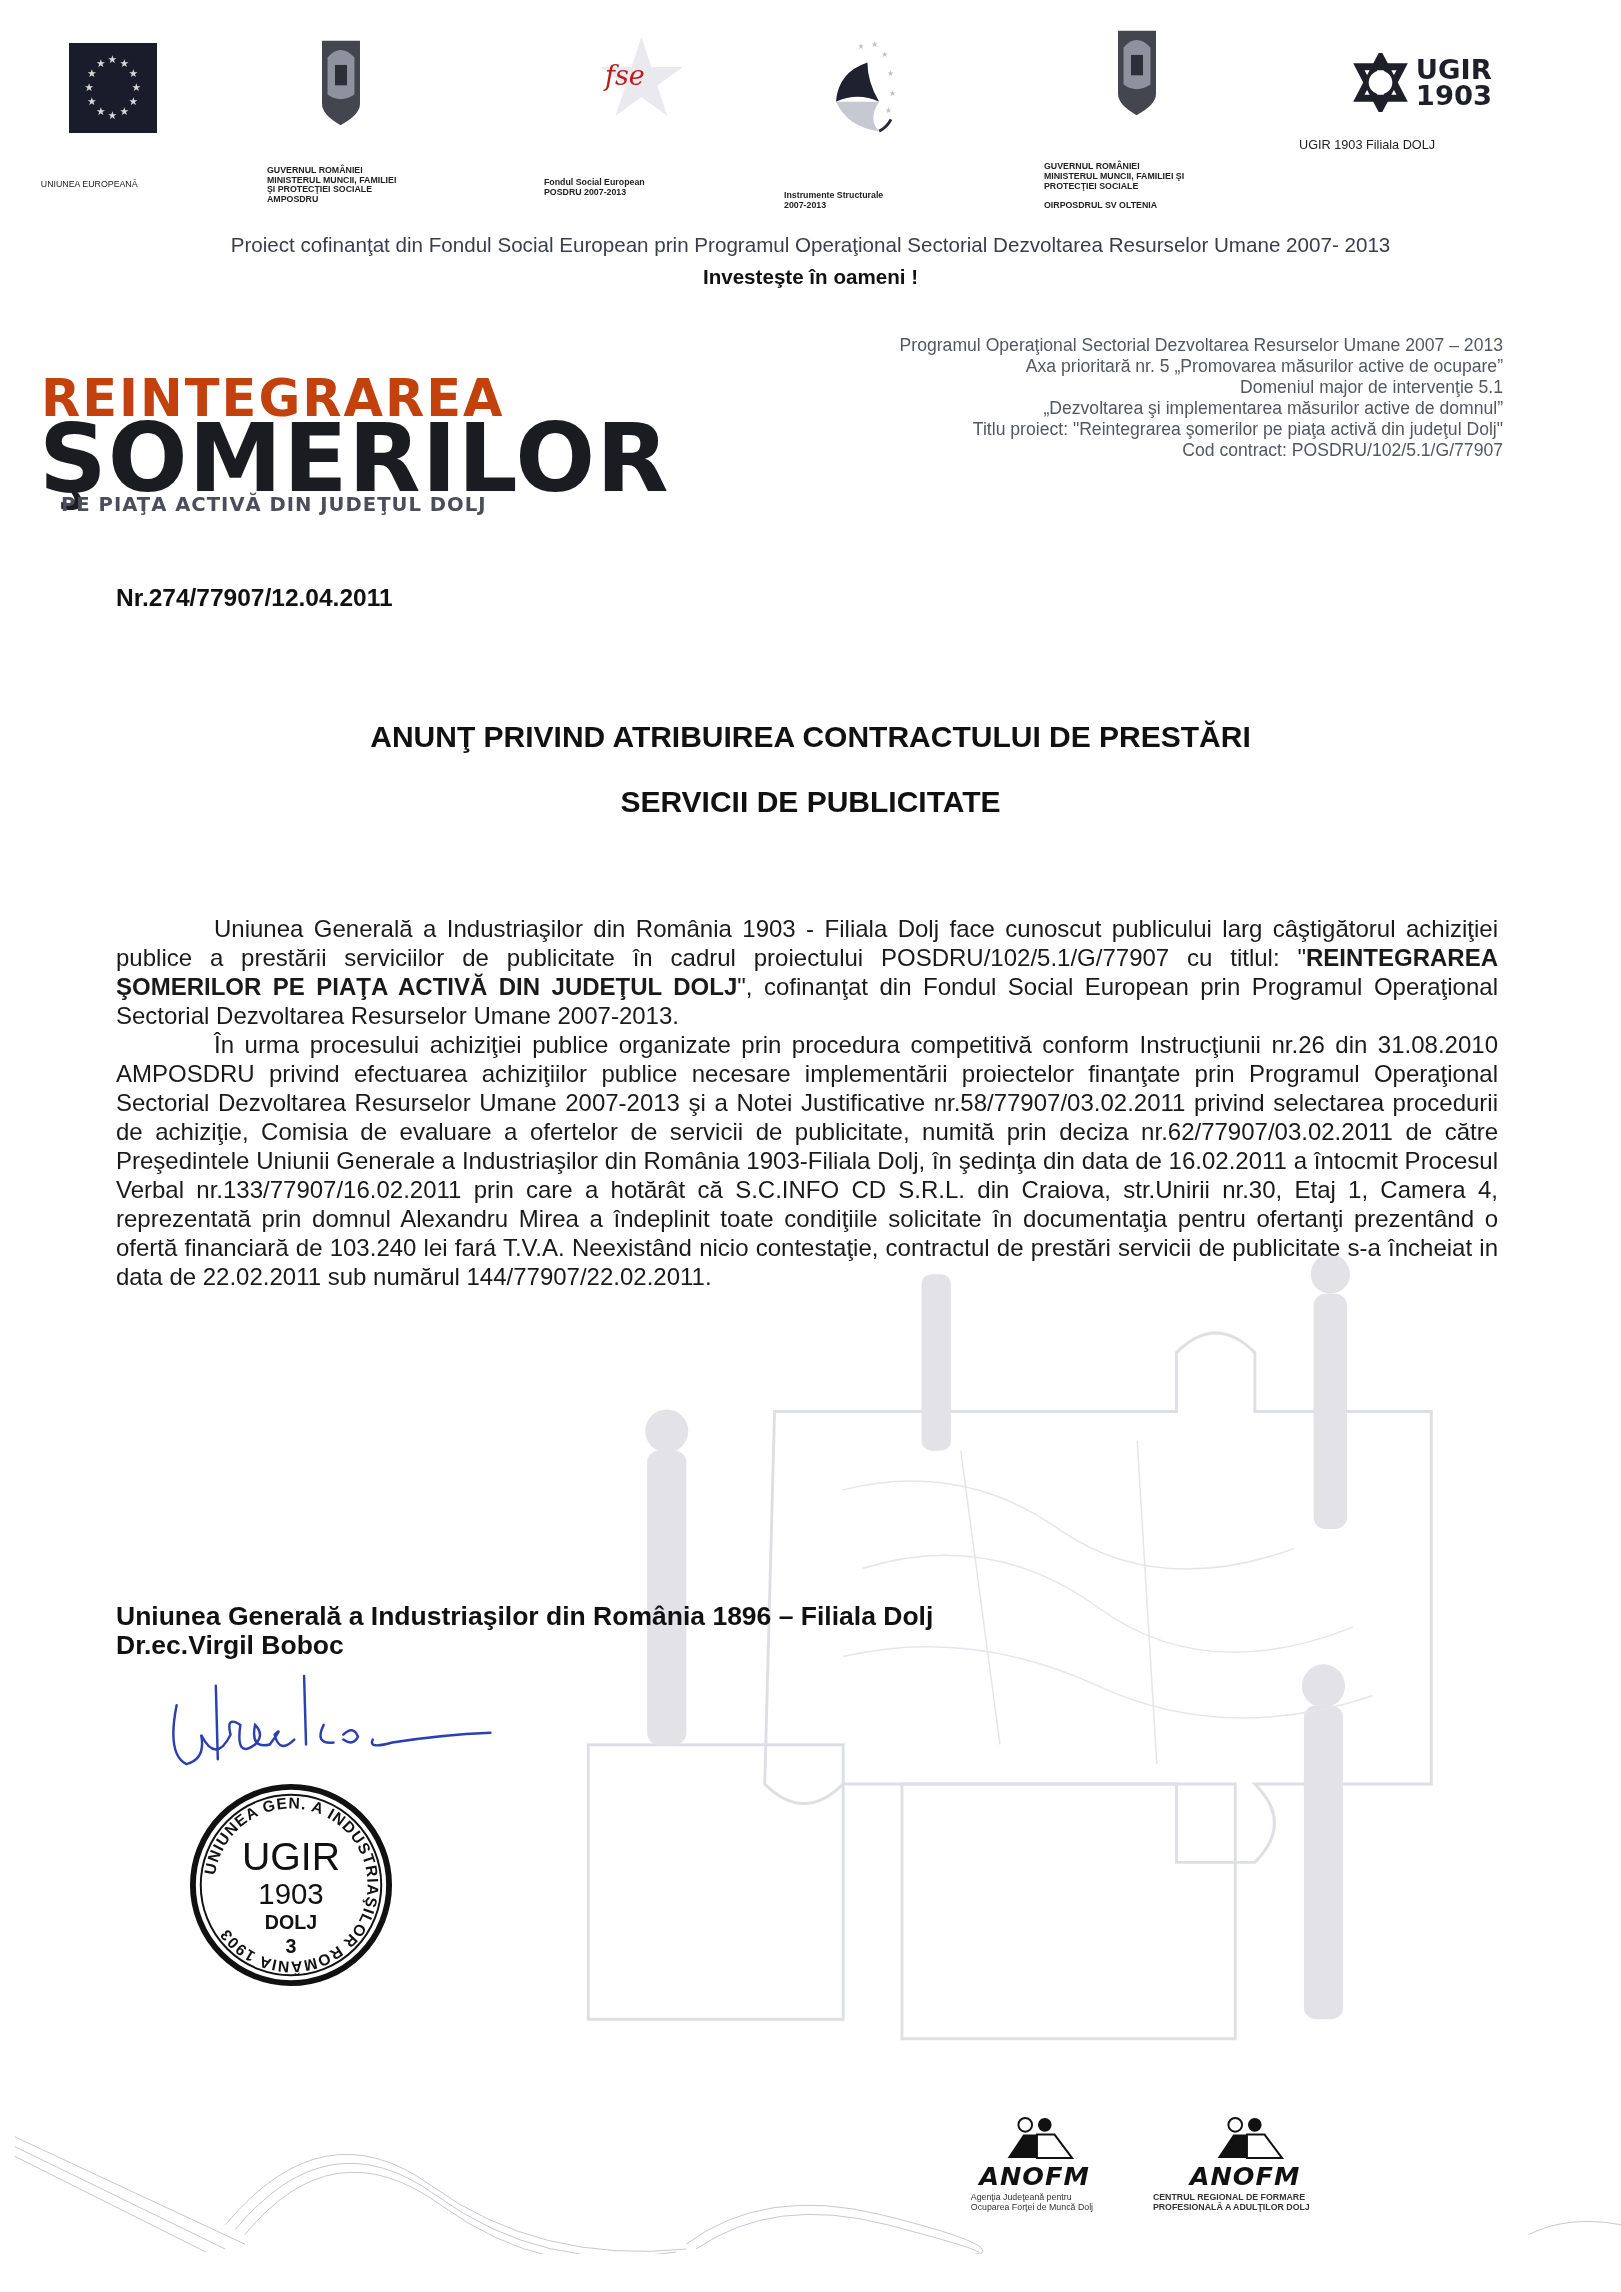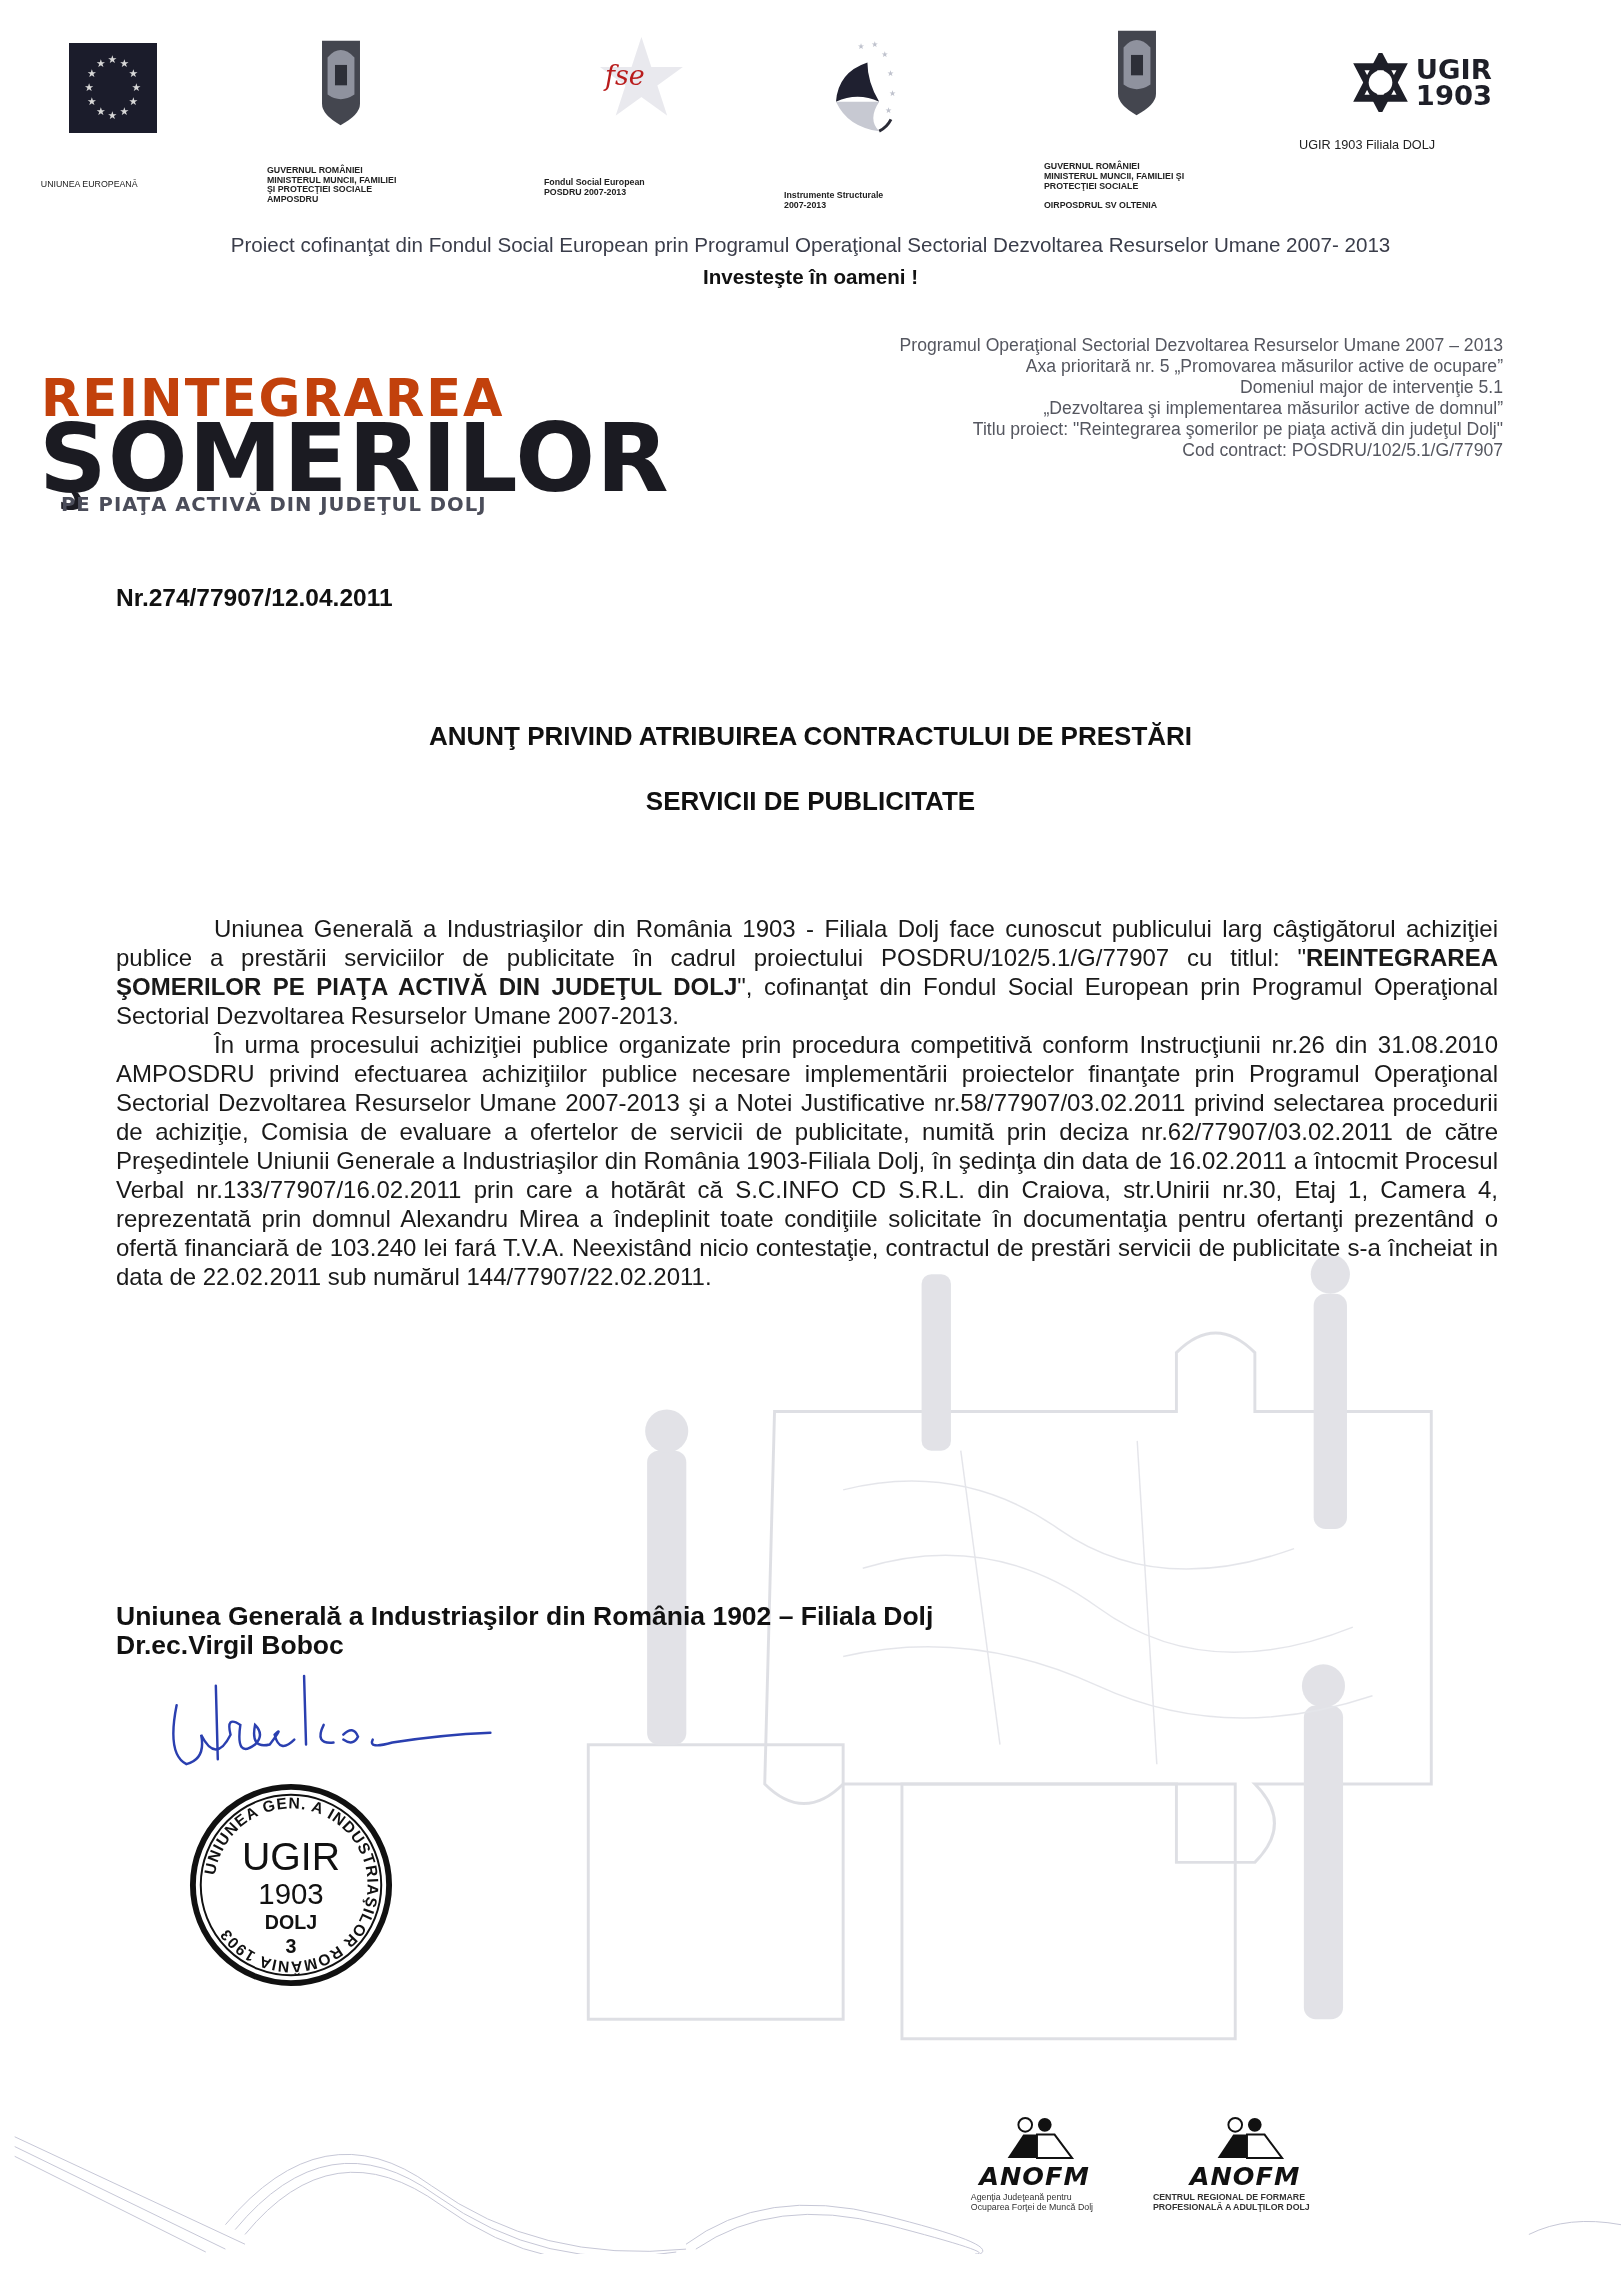--- a/index.html
+++ b/index.html
@@ -21,21 +21,21 @@
   .brand-1 { top: 363px; left: 41px; font-size: 51px; font-weight: bold; color: #c2410c; letter-spacing: 2px;
              font-family: "DejaVu Sans", sans-serif; line-height: 71px; }
   .brand-2 { top: 412px; left: 39px; font-size: 94px; font-weight: bold; color: #1b1b22; line-height: 94px;
              font-family: "DejaVu Sans", sans-serif; letter-spacing: 1px; }
   .brand-3 { top: 487px; left: 39px; font-size: 19.6px; font-weight: bold; color: #4b4d5a; letter-spacing: 1px;
              font-family: "DejaVu Sans", sans-serif; }
 
   .prog-info { top: 335px; right: 118px; text-align: right; font-size: 17.6px; line-height: 21px; color: #555760; }
 
   .docno { top: 584px; left: 116px; font-size: 24.5px; font-weight: bold; color: #111; }
-  .title { top: 704px; left: 0; width: 1621px; text-align: center; font-size: 26px; font-weight: bold; color: #111;
+  .title { top: 704px; left: 0; width: 1621px; text-align: center; font-size: 30px; font-weight: bold; color: #111;
            line-height: 65px; }
 
   .body-text { top: 914px; left: 116px; width: 1382px; font-size: 24px; line-height: 29px; color: #1a1a1a;
                text-align: justify; }
   .body-text p { margin: 0; text-indent: 98px; }
 
   .sig-block { top: 1602px; left: 116px; font-size: 26.5px; font-weight: bold; line-height: 29px; color: #111; }
 
   .stamp { top: 1782px; left: 188px; width: 206px; height: 206px; }
 
@@ -196,21 +196,21 @@
   <div>ANUNŢ PRIVIND ATRIBUIREA CONTRACTULUI DE PRESTĂRI</div>
   <div>SERVICII DE PUBLICITATE</div>
 </div>
 
 <div class="abs body-text">
   <p><span>Uniunea Generală a Industriaşilor din România 1903 - Filiala Dolj face cunoscut publicului larg câştigătorul achiziţiei publice a prestării serviciilor de publicitate în cadrul proiectului POSDRU/102/5.1/G/77907 cu titlul: "</span><b>REINTEGRAREA ŞOMERILOR PE PIAŢA ACTIVĂ DIN JUDEŢUL DOLJ</b><span>", cofinanţat din Fondul Social European prin Programul Operaţional Sectorial Dezvoltarea Resurselor Umane 2007-2013.</span></p>
   <p>În urma procesului achiziţiei publice organizate prin procedura competitivă conform Instrucţiunii nr.26 din 31.08.2010 AMPOSDRU privind efectuarea achiziţiilor publice necesare implementării proiectelor finanţate prin Programul Operaţional Sectorial Dezvoltarea Resurselor Umane 2007-2013 şi a Notei Justificative nr.58/77907/03.02.2011 privind selectarea procedurii de achiziţie, Comisia de evaluare a ofertelor de servicii de publicitate, numită prin deciza nr.62/77907/03.02.2011 de către Preşedintele Uniunii Generale a Industriaşilor din România 1903-Filiala Dolj, în şedinţa din data de 16.02.2011 a întocmit Procesul Verbal nr.133/77907/16.02.2011 prin care a hotărât că S.C.INFO CD S.R.L. din Craiova, str.Unirii nr.30, Etaj 1, Camera 4, reprezentată prin domnul Alexandru Mirea a îndeplinit toate condiţiile solicitate în documentaţia pentru ofertanţi prezentând o ofertă financiară de 103.240 lei fará T.V.A. Neexistând nicio contestaţie, contractul de prestări servicii de publicitate s-a încheiat in data de 22.02.2011 sub numărul 144/77907/22.02.2011.</p>
 </div>
 
 <div class="abs sig-block">
-  <div>Uniunea Generală a Industriaşilor din România 1902 – Filiala Dolj</div>
+  <div>Uniunea Generală a Industriaşilor din România 1896 – Filiala Dolj</div>
   <div>Dr.ec.Virgil Boboc</div>
 </div>
 
 <svg class="abs" style="top:1666px; left:157px;" width="353" height="108" viewBox="0 0 360 110">
   <g fill="none" stroke="#2a3fb0" stroke-width="2.5" stroke-linecap="round">
     <path d="M20 40 Q10 90 30 100 Q50 95 45 70 Q60 100 75 70 Q70 50 85 60 Q80 95 100 80 Q110 70 100 60 Q95 85 115 80 Q130 60 120 70 Q125 90 140 75"></path>
     <path d="M60 20 L62 95"></path>
     <path d="M150 10 L152 80"></path>
     <path d="M170 60 Q160 80 180 78"></path>
     <path d="M190 70 Q200 60 205 72 Q200 82 190 75"></path>

